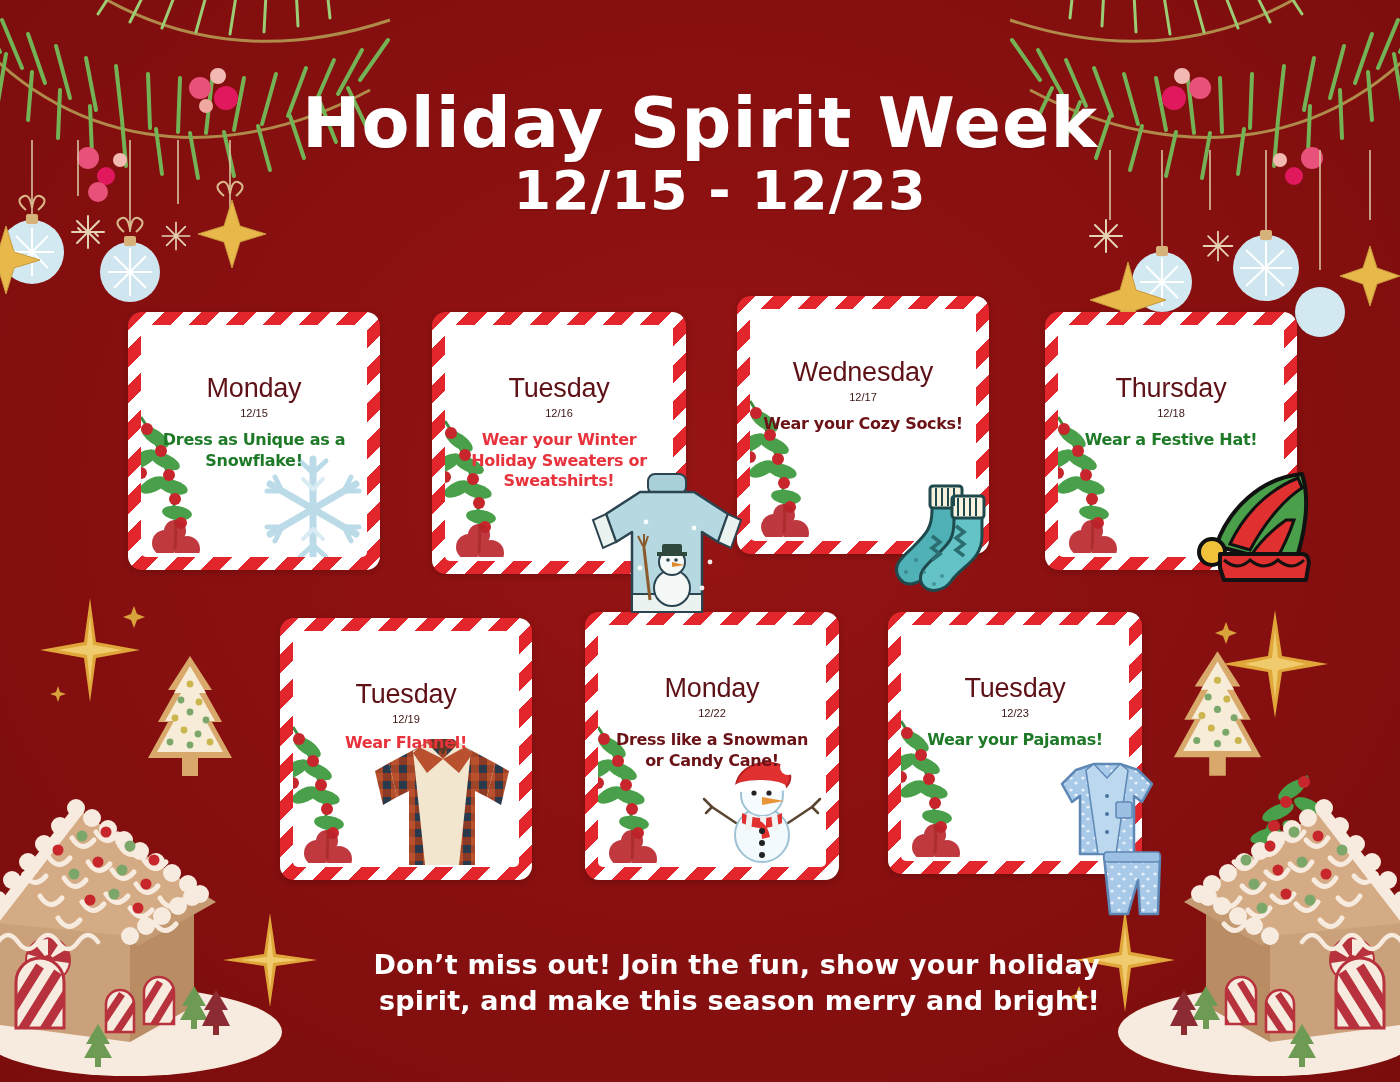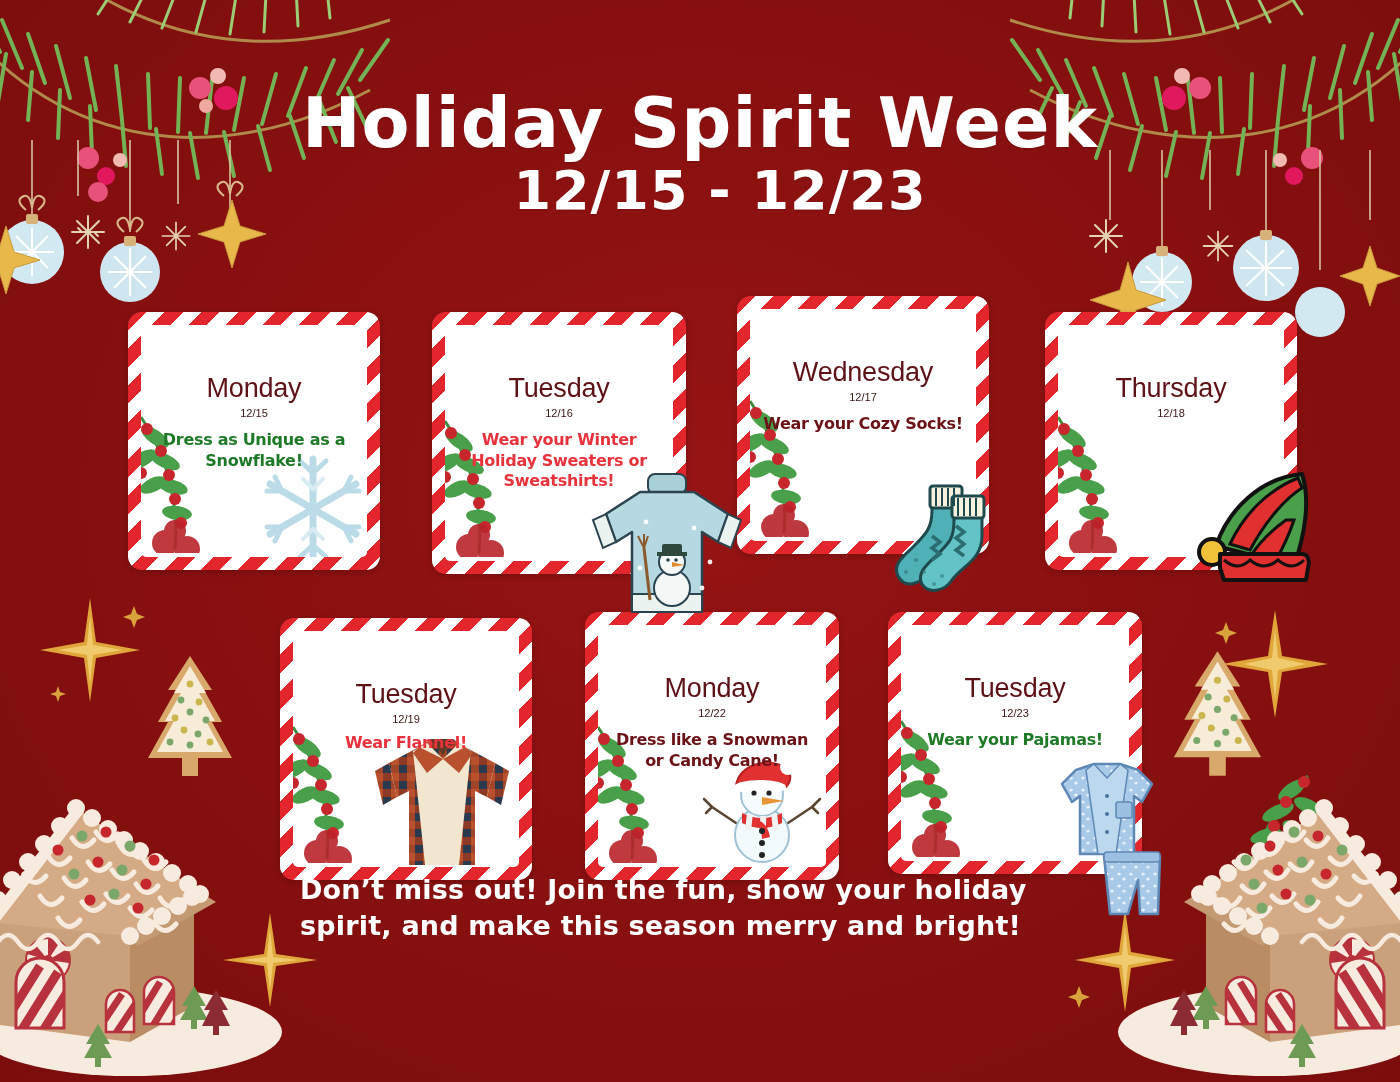--- a/index.html
+++ b/index.html
@@ -96,22 +96,22 @@
   .msg-red    { color: #e8323c; }
   .msg-maroon { color: #6b1216; }
 
   
   .holly { position: absolute; left: -6px; bottom: 4px; width: 92px; height: 150px; z-index: 2; }
   .card-art { position: absolute; z-index: 2; }
 
   
   #footer-text {
     position: absolute;
-    left: 300px; top: 872px; width: 800px;
-    text-align: left;
+    left: 300px; top: 947px; width: 800px;
+    text-align: right;
     color: #ffffff;
     font-family: "DejaVu Sans", sans-serif;
     font-weight: bold;
     font-size: 27px;
     line-height: 1.32;
     letter-spacing: 0.2px;
     z-index: 6;
   }
 </style>
 </head>
@@ -905,20 +905,21 @@
         <circle cx="14" cy="92" r="2"></circle>
       <circle cx="50" cy="96" r="2"></circle>
         <circle cx="42" cy="104" r="2"></circle>
     </g>
   </svg>
 
   <div class="card" style="left:1045px; top:312px; width:252px; height:258px;">
     <div class="card-inner">
       <div class="card-day">Thursday</div>
       <div class="card-date">12/18</div>
+      <div class="card-msg msg-green">Wear a Festive Hat!</div>
       <svg class="holly" viewBox="0 0 92 150">
         <g stroke="#3f8b3f" stroke-width="3" fill="none">
             <path d="M6 14 C 30 50, 44 92, 40 146"></path>
           </g>
         <g fill="#4aa04a">
           <ellipse cx="20" cy="34" rx="16" ry="7" transform="rotate(35 20 34)"></ellipse>
           <ellipse cx="30" cy="58" rx="16" ry="7" transform="rotate(25 30 58)"></ellipse>
           <ellipse cx="38" cy="84" rx="15" ry="7" transform="rotate(15 38 84)"></ellipse>
           <ellipse cx="42" cy="110" rx="15" ry="7" transform="rotate(8 42 110)"></ellipse>
           <ellipse cx="8" cy="56" rx="15" ry="7" transform="rotate(-30 8 56)"></ellipse>

